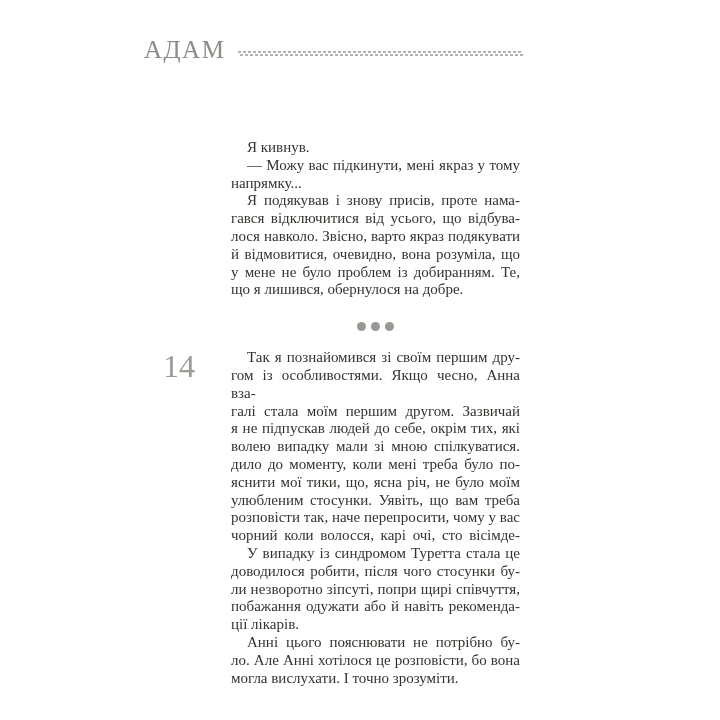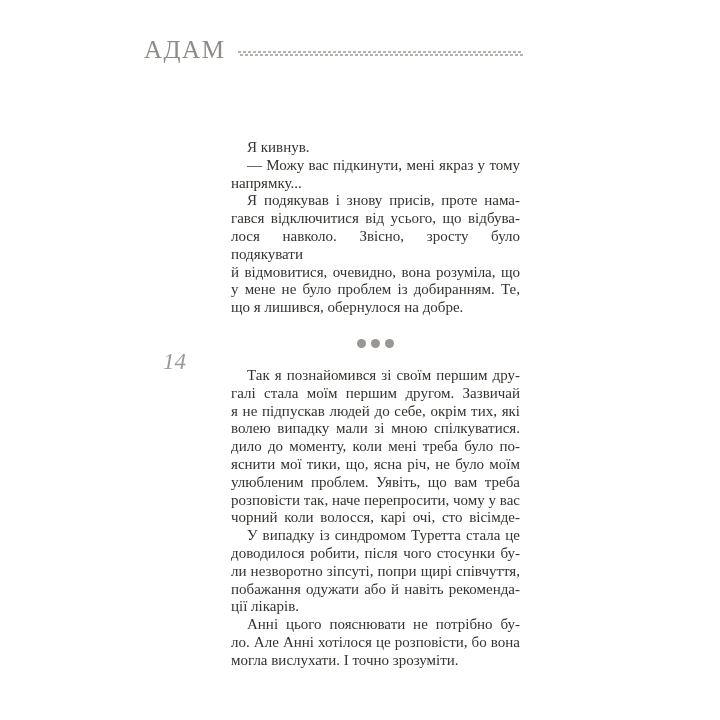--- a/index.html
+++ b/index.html
@@ -25,21 +25,21 @@
     position:absolute;left:238px;top:51px;width:285px;height:5px;
     background-image:
       repeating-linear-gradient(90deg,var(--stitch) 0 3px,transparent 3px 5px),
       repeating-linear-gradient(90deg,transparent 0 2px,var(--stitch) 2px 5px);
     background-size:100% 2px,100% 2px;
     background-position:0 0,0 3px;
     background-repeat:no-repeat;
   }
   .pagenum{
     position:absolute;left:163px;top:350px;
-    font-size:23px;line-height:1;color:var(--muted);font-style:italic;
+    font-size:32px;line-height:1;color:var(--muted);
   }
   .content{
     position:absolute;left:231px;top:94px;width:289px;
     font-size:15px;line-height:17.8px;color:var(--text);margin-top:45px;
   }
   .para{margin:0;}
   .line{
     text-align:justify;
     text-align-last:justify;
     white-space:normal;
@@ -66,38 +66,39 @@
       <div class="para">
         <div class="line first last">Я кивнув.</div>
       </div>
       <div class="para">
         <div class="line first">— Можу вас підкинути, мені якраз у тому</div>
         <div class="line last">напрямку...</div>
       </div>
       <div class="para">
         <div class="line first">Я подякував і знову присів, проте нама-</div>
         <div class="line">гався відключитися від усього, що відбува-</div>
-        <div class="line">лося навколо. Звісно, зросту було подякувати</div>
+        <div class="line">лося навколо. Звісно, варто якраз подякувати</div>
         <div class="line">й відмовитися, очевидно, вона розуміла, що</div>
         <div class="line">у мене не було проблем із добиранням. Те,</div>
         <div class="line last">що я лишився, обернулося на добре.</div>
       </div>
       <div class="dots">
         <span class="dot"></span>
         <span class="dot"></span>
         <span class="dot"></span>
       </div>
       <div class="para">
         <div class="line first">Так я познайомився зі своїм першим дру-</div>
+        <div class="line">гом із особливостями. Якщо чесно, Анна вза-</div>
         <div class="line">галі стала моїм першим другом. Зазвичай</div>
         <div class="line">я не підпускав людей до себе, окрім тих, які</div>
         <div class="line">волею випадку мали зі мною спілкуватися.</div>
         <div class="line">дило до моменту, коли мені треба було по-</div>
         <div class="line">яснити мої тики, що, ясна річ, не було моїм</div>
-        <div class="line">улюбленим проблем. Уявіть, що вам треба</div>
+        <div class="line">улюбленим стосунки. Уявіть, що вам треба</div>
         <div class="line">розповісти так, наче перепросити, чому у вас</div>
         <div class="line">чорний коли волосся, карі очі, сто вісімде-</div>
       </div>
       <div class="para">
         <div class="line first">У випадку із синдромом Туретта стала це</div>
         <div class="line">доводилося робити, після чого стосунки бу-</div>
         <div class="line">ли незворотно зіпсуті, попри щирі співчуття,</div>
         <div class="line">побажання одужати або й навіть рекоменда-</div>
         <div class="line last">ції лікарів.</div>
       </div>

